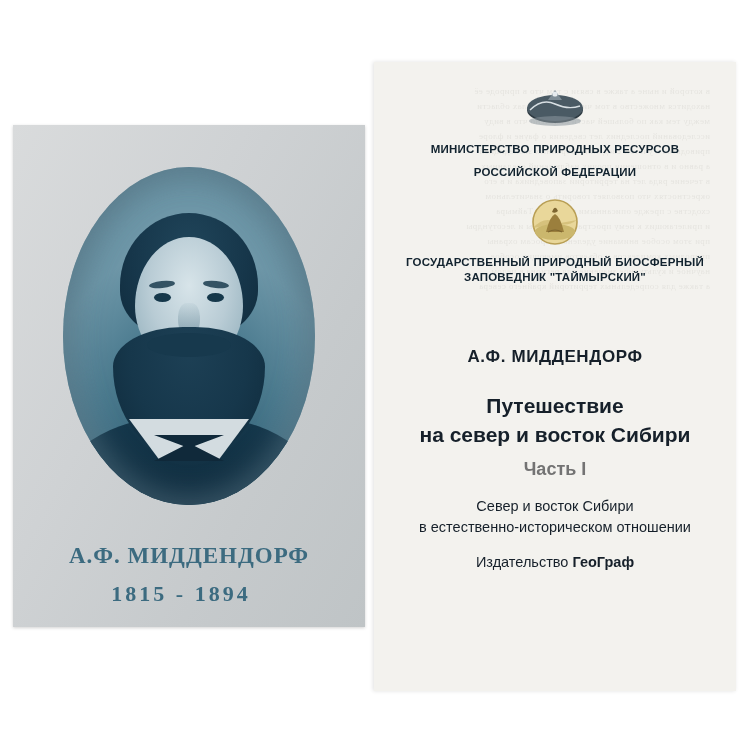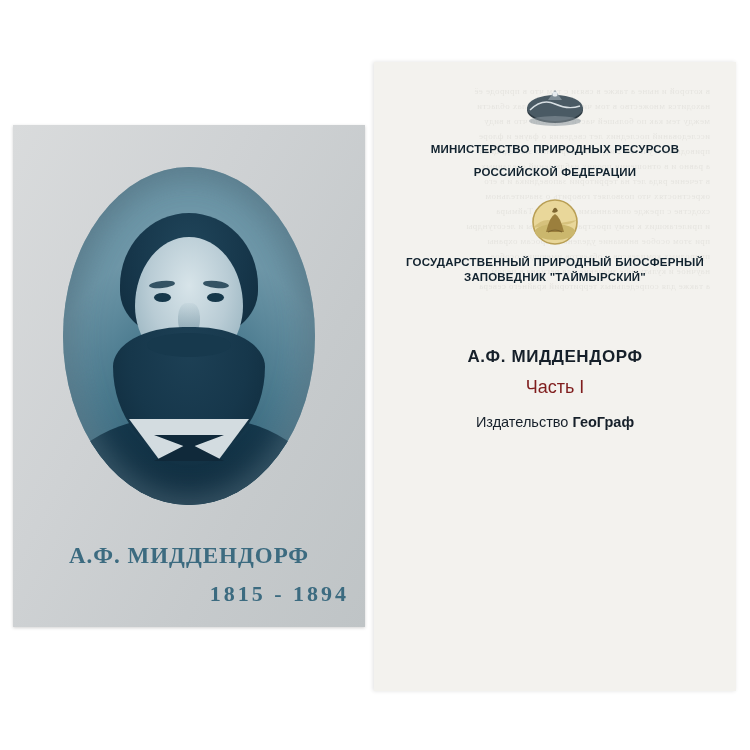--- a/index.html
+++ b/index.html
@@ -172,21 +172,21 @@
     color: #3c6b80;
     font-size: 23px;
     letter-spacing: 1px;
     font-weight: 700;
     font-family: "Liberation Serif", serif;
   }
   .plate-dates {
     position: absolute;
     left: 0; right: 16px;
     top: 456px;
-    text-align: right;
+    text-align: center;
     color: #3c6b80;
     font-size: 22px;
     letter-spacing: 3px;
     font-weight: 700;
     font-family: "Liberation Serif", serif;
   }
 
   
   .titlepage {
     position: absolute;
@@ -254,23 +254,23 @@
   }
   .book-title {
     margin-top: 24px;
     color: #16202a;
     font-size: 21px;
     font-weight: 700;
     line-height: 29px;
   }
   .part {
     margin-top: 10px;
-    color: #7f1d1d;
+    color: #737373;
     font-size: 18px;
-    font-weight: 400;
+    font-weight: 700;
   }
   .subtitle {
     margin-top: 16px;
     color: #16202a;
     font-size: 14.5px;
     line-height: 21px;
   }
   .publisher-logo {
     margin-top: 122px;
     color: #16202a;
@@ -352,23 +352,27 @@
         <path d="M22 34 q4 -16 9 -18 q5 2 9 18 z" fill="#9b7f3d"></path>
         <path d="M28 14 q3 -8 6 -1 q-3 3 -6 1 z" fill="#7d6530"></path>
         <path d="M24 34 q7 -4 14 0" stroke="#7d6530" stroke-width="1.2" fill="none"></path>
       </svg>
 
       <div class="org2" style="white-space:pre-line;">ГОСУДАРСТВЕННЫЙ ПРИРОДНЫЙ БИОСФЕРНЫЙ
 ЗАПОВЕДНИК  "ТАЙМЫРСКИЙ"</div>
 
       <div class="author">А.Ф. МИДДЕНДОРФ</div>
 
+      <div class="book-title" style="white-space:pre-line;">Путешествие
+на север и восток Сибири</div>
 
       <div class="part">Часть I</div>
 
+      <div class="subtitle" style="white-space:pre-line;">Север и восток Сибири
+в естественно-историческом отношении</div>
 
 
       <div class="publisher"><span>Издательство </span><b>ГеоГраф</b></div>
 
       
 
       
     </div>
   </div>
 

